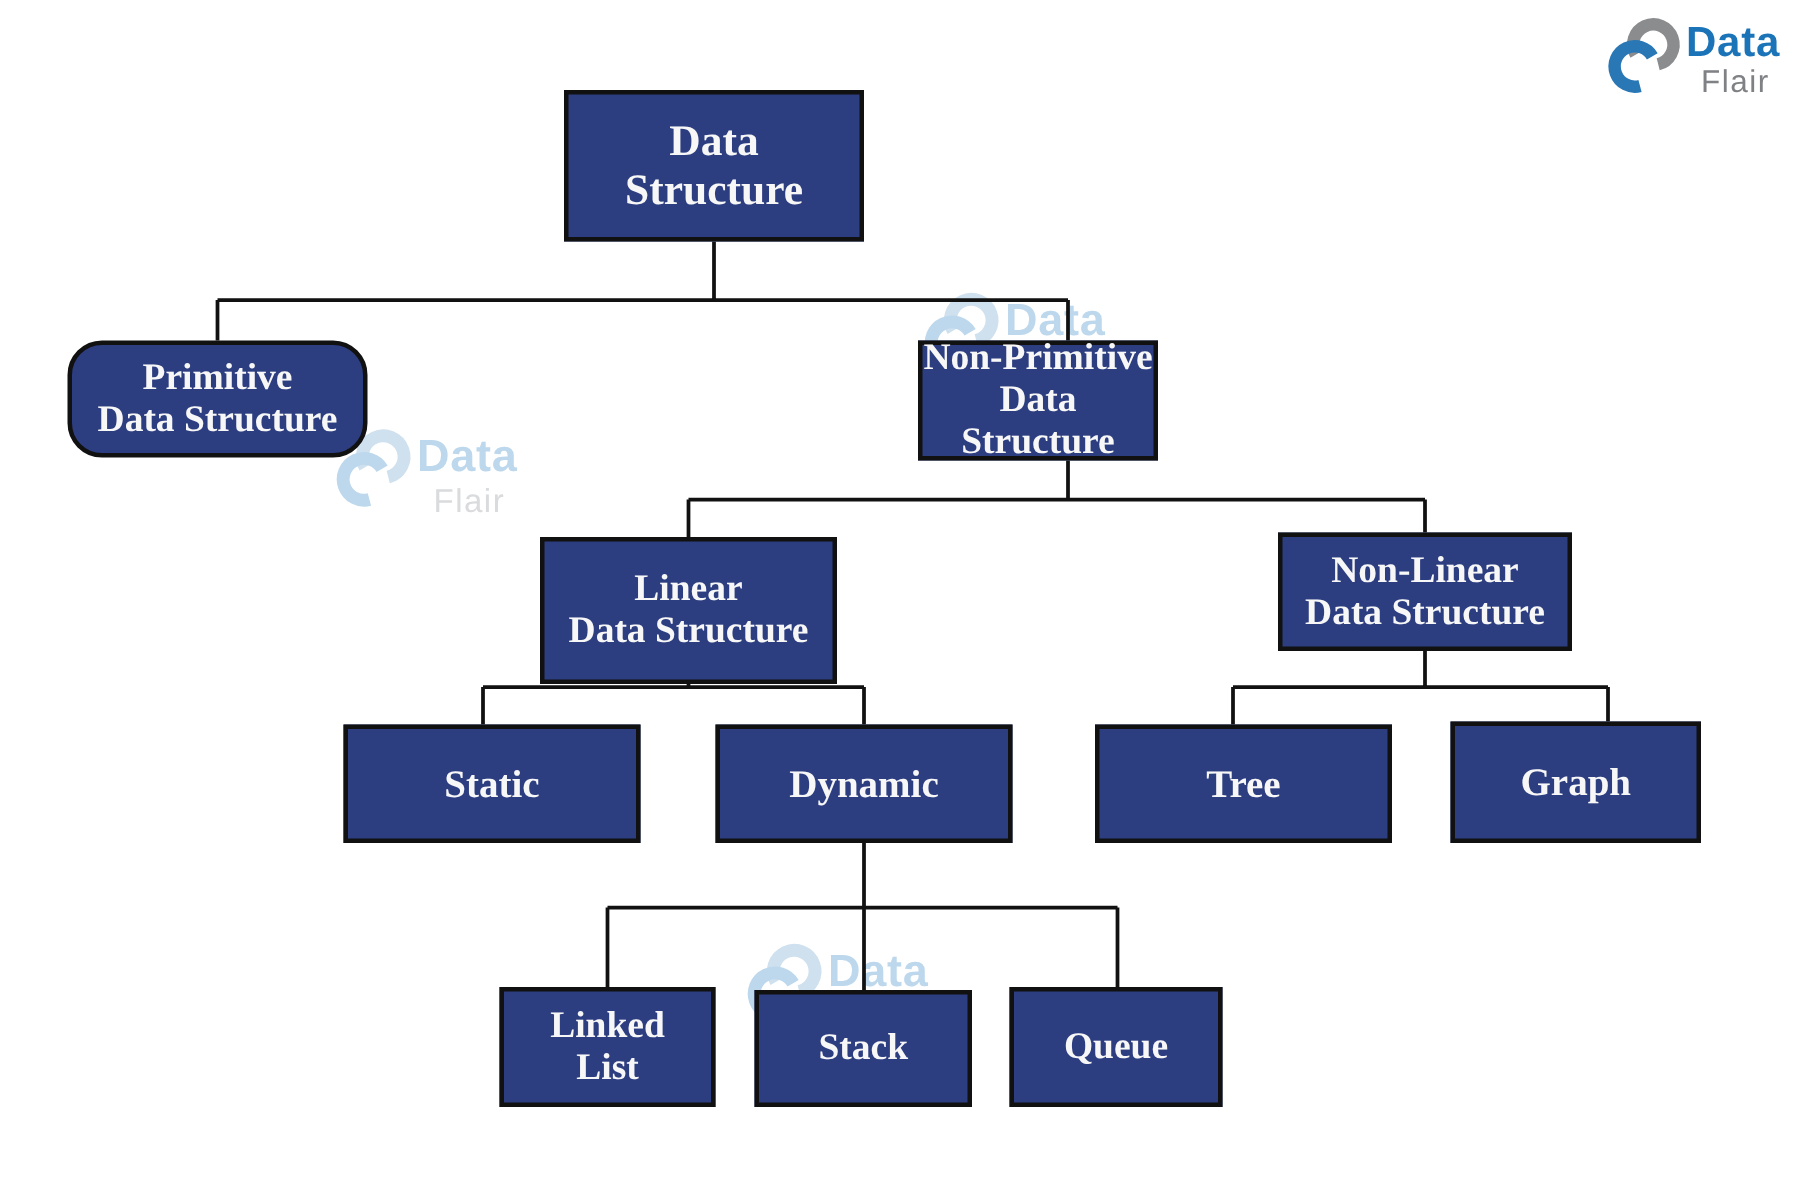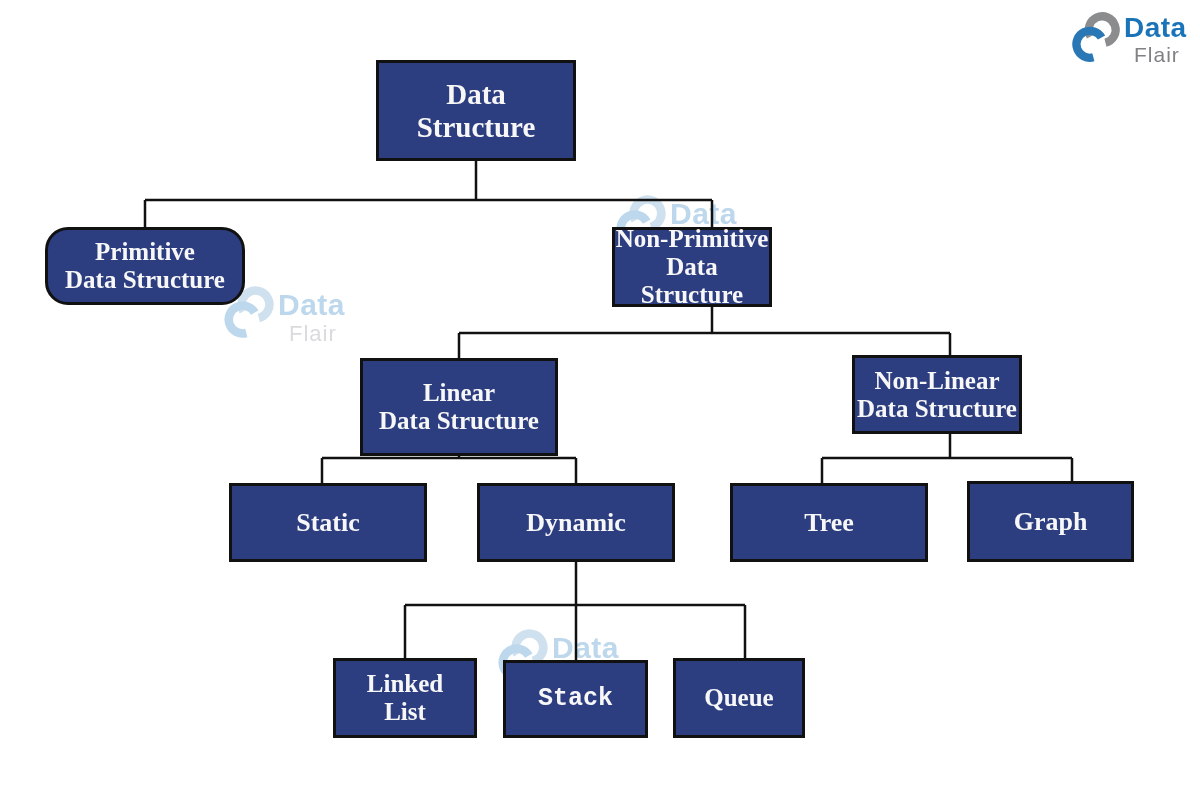--- a/index.html
+++ b/index.html
@@ -39,28 +39,28 @@
     justify-content: center;
     text-align: center;
     white-space: pre-line;
     line-height: 1.12;
     z-index: 3;
   }
   .n-root        { left:376px; top:60px;  width:200px; height:101px; font-size:29px; }
   .n-primitive   { left:45px;  top:227px; width:200px; height:78px;  font-size:25px;border-radius:23px; }
   .n-nonprim     { left:612px; top:227px; width:160px; height:80px;  font-size:25px; }
   .n-linear      { left:360px; top:358px; width:198px; height:98px;  font-size:25px; }
-  .n-nonlinear   { left:852px; top:355px; width:170px; height:79px;  font-size:25px; }
+  .n-nonlinear   { left:852px; top:355px; width:196px; height:79px;  font-size:25px; }
   .n-static      { left:229px; top:483px; width:198px; height:79px;  font-size:26px; }
   .n-dynamic     { left:477px; top:483px; width:198px; height:79px;  font-size:26px; }
   .n-tree        { left:730px; top:483px; width:198px; height:79px;  font-size:26px; }
   .n-graph       { left:967px; top:481px; width:167px; height:81px;  font-size:26px; }
   .n-linkedlist  { left:333px; top:658px; width:144px; height:80px;  font-size:25px; }
-  .n-stack       { left:503px; top:660px; width:145px; height:78px;  font-size:25px;font-family:Liberation Mono, monospace; }
-  .n-queue       { left:673px; top:658px; width:132px; height:80px;  font-size:25px; }
+  .n-stack       { left:503px; top:660px; width:145px; height:78px;  font-size:25px; }
+  .n-queue       { left:673px; top:658px; width:142px; height:80px;  font-size:25px; }
 
   
   .brand, .watermark {
     position: absolute;
     display: flex;
     align-items: flex-start;
   }
   .brand { z-index: 4; left: 1068px; top: 8px; }
   .brand .mark  { width: 54px; height: 58px; }
   .brand .wordmark { margin-left: 2px; margin-top: 6px; }

